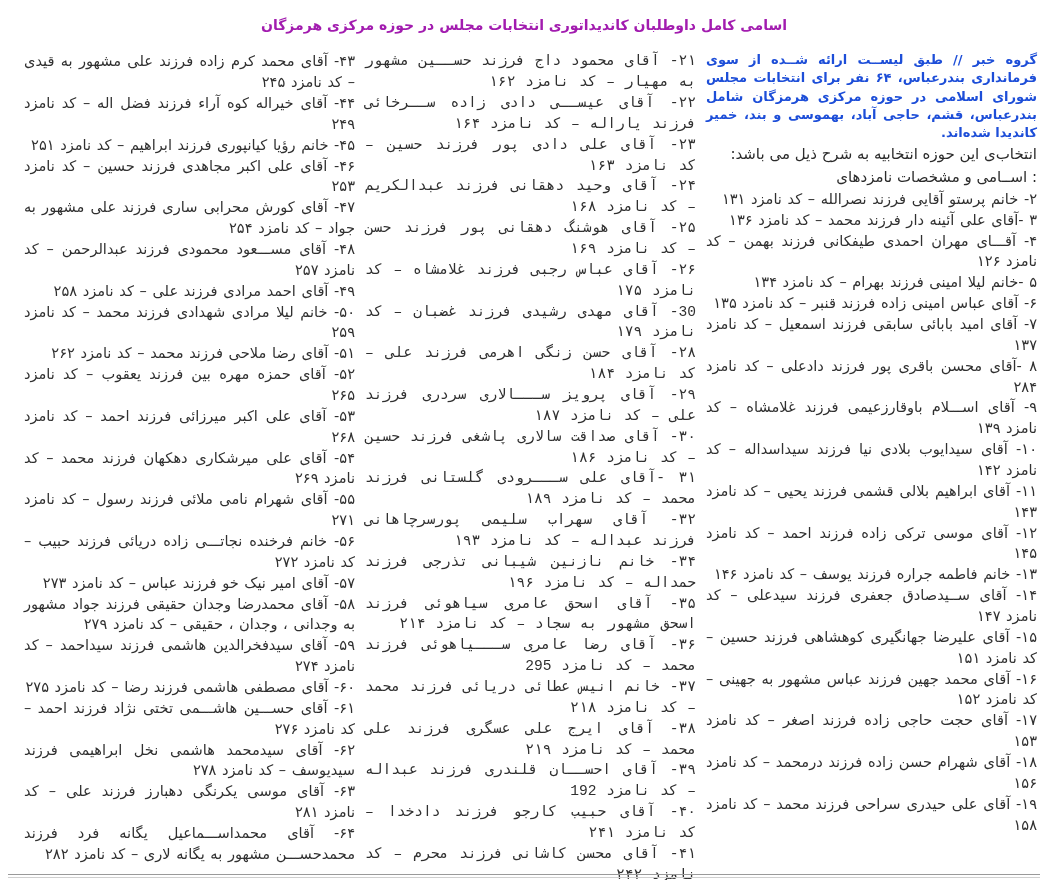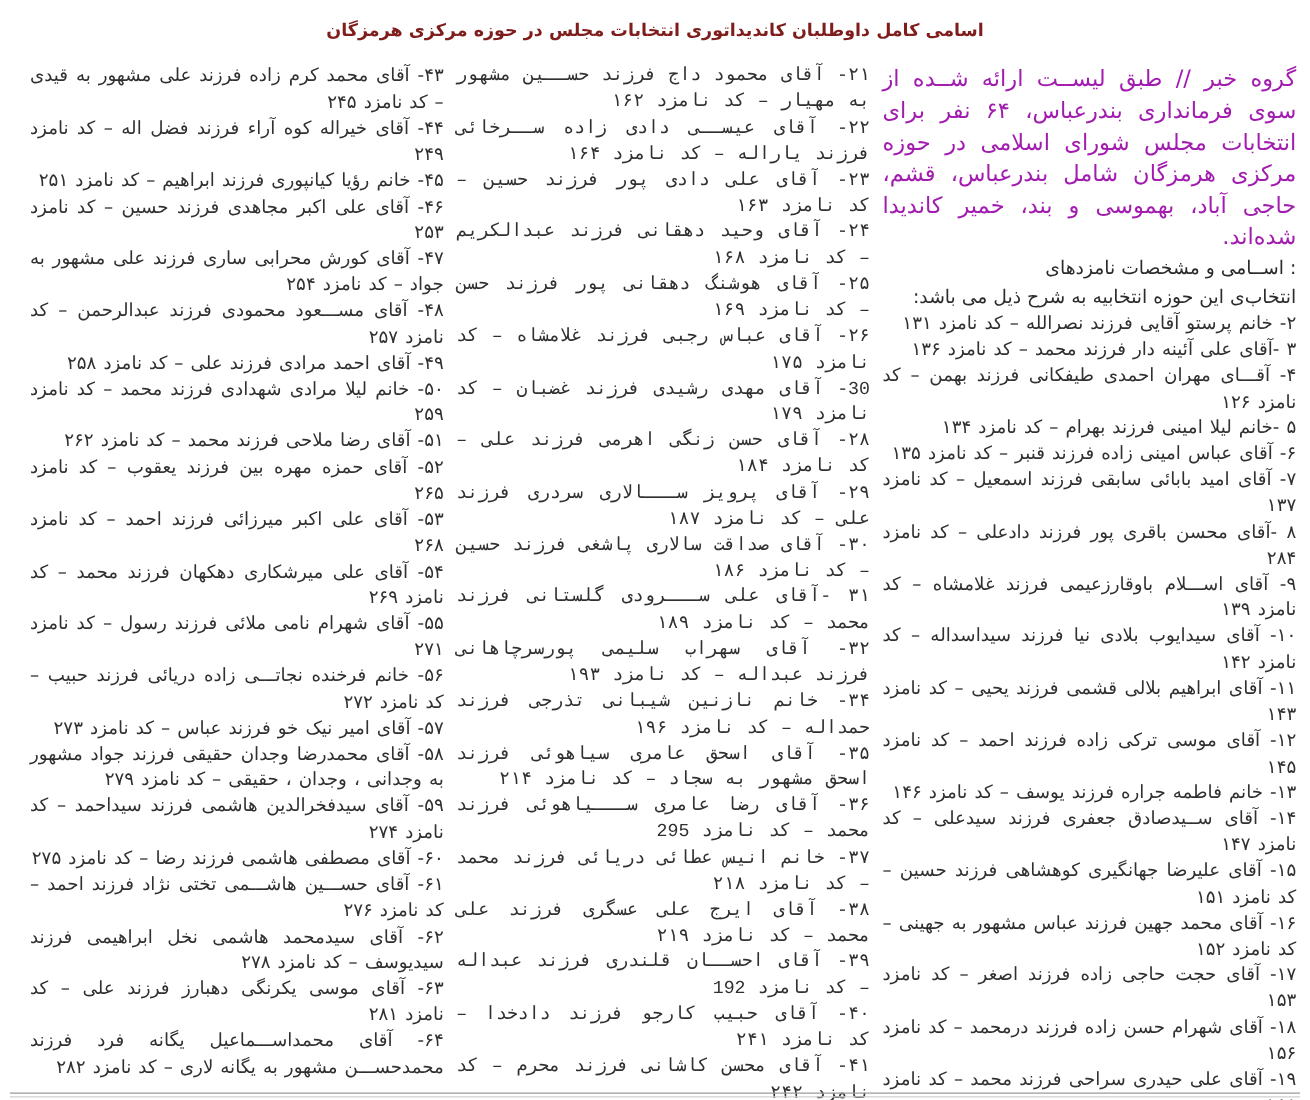--- a/index.html
+++ b/index.html
@@ -20,21 +20,21 @@
     height: 880px;
     position: relative;
     box-sizing: border-box;
     padding: 0;
   }
   .headline {
     font-family: "DejaVu Sans", "Liberation Sans", sans-serif;
     font-weight: bold;
     font-size: 30px;
     line-height: 1.18;
-    color: #7f1d1d;
+    color: #a21caf;
     text-align: center;
     letter-spacing: -0.3px;
     padding: 8px 6px 4px 6px;
     direction: rtl;
     white-space: nowrap;
   }
   .columns {
     display: flex;
     flex-direction: row;
     direction: rtl;
@@ -46,24 +46,24 @@
   .col {
     width: 341px;
     box-sizing: border-box;
     padding: 0 5px;
     direction: rtl;
     text-align: justify;
     text-align-last: right;
   }
   .col-mid { border: none; font-family: Liberation Mono, monospace; }
   .lede {
-    font-size: 18px;
+    font-size: 13px;
     line-height: 1.40;
-    font-weight: normal;
-    color: #a21caf;
+    font-weight: bold;
+    color: #1d4ed8;
     margin: 0 0 2px 0;
     text-align: justify;
     text-align-last: right;
     direction: rtl;
   }
   .intro {
     font-size: 15px;
     line-height: 1.42;
     color: #2b2b2b;
     margin: 0 0 1px 0;
@@ -102,22 +102,22 @@
 <body>
 
 <div class="page">
 
   <h1 class="headline" style="font-size: 14px;">اسامی کامل داوطلبان کاندیداتوری انتخابات مجلس در حوزه مرکزی هرمزگان</h1>
 
   <div class="columns">
 
     <div class="col col-right">
       <p class="lede">گروه خبر // طبق لیســت ارائه شــده از سوی فرمانداری بندرعباس، ۶۴ نفر برای انتخابات مجلس شورای اسلامی در حوزه مرکزی هرمزگان شامل بندرعباس، قشم، حاجی آباد، بهموسی و بند، خمیر کاندیدا شده‌اند.</p>
+      <p class="intro intro-b">انتخاب‌ی این حوزه انتخابیه به شرح ذیل می باشد:</p>
       <p class="intro intro-a">: اســامی و مشخصات نامزدهای</p>
-      <p class="intro intro-b">انتخاب‌ی این حوزه انتخابیه به شرح ذیل می باشد:</p>
 
       <p class="entry">۲- خانم پرستو آقایی فرزند نصرالله – کد نامزد ۱۳۱</p>
       <p class="entry">۳ -آقای علی آئینه دار فرزند محمد – کد نامزد ۱۳۶</p>
       <p class="entry">۴- آقـــای مهران احمدی طیفکانی فرزند بهمن – کد نامزد ۱۲۶</p>
       <p class="entry">۵ -خانم لیلا امینی فرزند بهرام – کد نامزد ۱۳۴</p>
       <p class="entry">۶- آقای عباس امینی زاده فرزند قنبر – کد نامزد ۱۳۵</p>
       <p class="entry">۷- آقای امید بابائی سابقی فرزند اسمعیل – کد نامزد ۱۳۷</p>
       <p class="entry">۸ -آقای محسن باقری پور فرزند دادعلی – کد نامزد ۲۸۴</p>
       <p class="entry">۹- آقای اســـلام باوقارزعیمی فرزند غلامشاه – کد نامزد ۱۳۹</p>
       <p class="entry">۱۰- آقای سیدایوب بلادی نیا فرزند سیداسداله – کد نامزد ۱۴۲</p>

